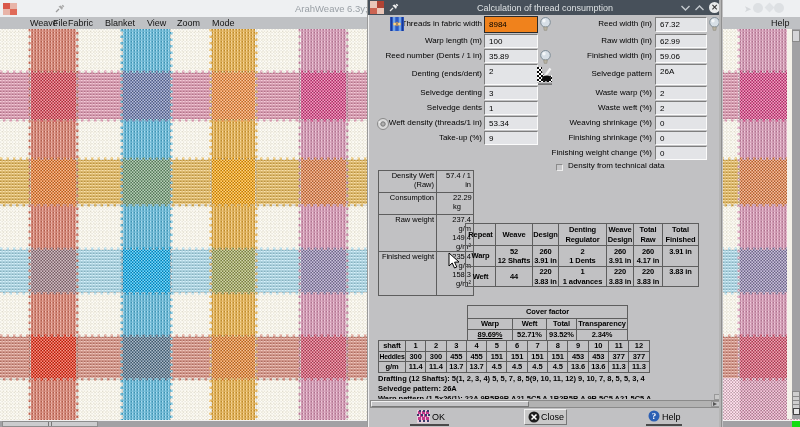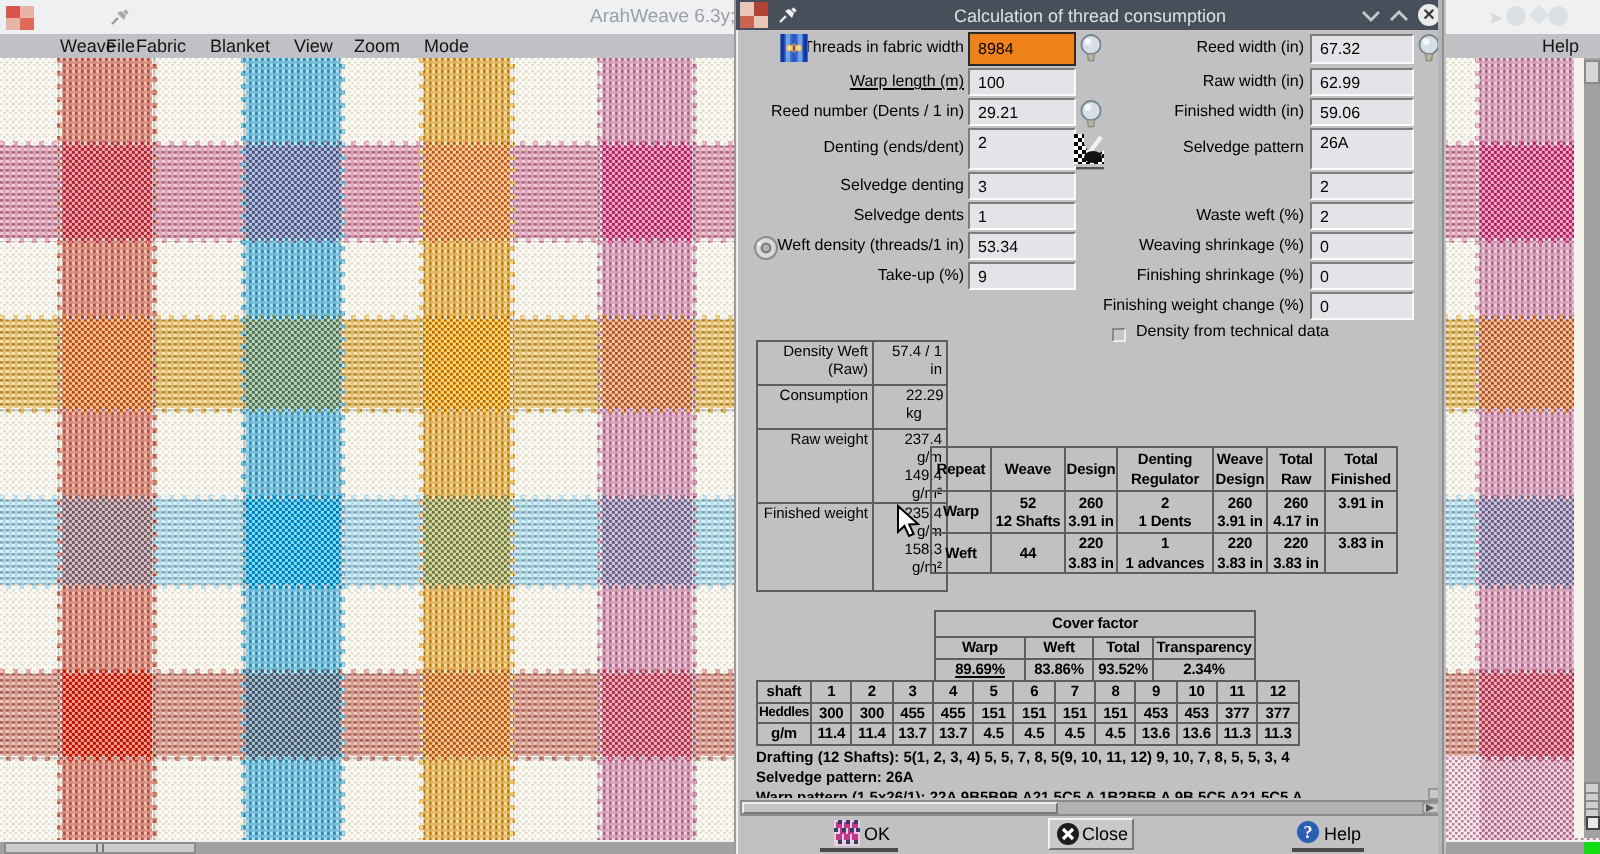--- a/index.html
+++ b/index.html
@@ -209,42 +209,43 @@
     <div style="position:absolute;left:368px;top:3px;width:354px;height:11px;text-align:center;font:9px Liberation Sans,sans-serif;color:#dde1e3;">Calculation of thread consumption</div>
     <svg style="position:absolute;left:680px;top:4px" width="11" height="8">
       <path d="M1.5 2 L5.5 6 L9.5 2" fill="none" stroke="#c3c9ce" stroke-width="1.4"></path>
     </svg>
     <svg style="position:absolute;left:694px;top:4px" width="11" height="8">
       <path d="M1.5 6 L5.5 2 L9.5 6" fill="none" stroke="#c3c9ce" stroke-width="1.4"></path>
     </svg>
     <div style="position:absolute;left:709px;top:2px;width:11px;height:11px;border-radius:50%;background:#e9ebec;color:#3a3a3a;font:bold 8px Liberation Sans,sans-serif;text-align:center;line-height:11px;">✕</div>
     <div style="position:absolute;left:282px;top:19px;width:200px;font:8px Liberation Sans,sans-serif;color:#000;text-align:right;white-space:nowrap;">Threads in fabric width</div>
     <div style="position:absolute;box-sizing:border-box;background:#e3e4e7;border-top:1px solid #7e7e7e;border-left:1px solid #7e7e7e;border-bottom:1px solid #fbfbfb;border-right:1px solid #fbfbfb;font:8px Liberation Sans,sans-serif;color:#000;padding:2px 0 0 4px;white-space:nowrap;overflow:hidden;left:484px;top:16px;width:54px;height:17px;background:#f0821c;border:1px solid #2a2a2a;padding-top:3px;">8984</div>
-    <div style="position:absolute;left:282px;top:36px;width:200px;font:8px Liberation Sans,sans-serif;color:#000;text-align:right;white-space:nowrap;text-decoration:underline;">Warp length (m)</div>
+    <div style="position:absolute;left:282px;top:36px;width:200px;font:8px Liberation Sans,sans-serif;color:#000;text-align:right;white-space:nowrap;">Warp length (m)</div>
     <div style="position:absolute;box-sizing:border-box;background:#e3e4e7;border-top:1px solid #7e7e7e;border-left:1px solid #7e7e7e;border-bottom:1px solid #fbfbfb;border-right:1px solid #fbfbfb;font:8px Liberation Sans,sans-serif;color:#000;padding:2px 0 0 4px;white-space:nowrap;overflow:hidden;left:484px;top:34px;width:54px;height:14px;">100</div>
     <div style="position:absolute;left:282px;top:51px;width:200px;font:8px Liberation Sans,sans-serif;color:#000;text-align:right;white-space:nowrap;">Reed number (Dents / 1 in)</div>
-    <div style="position:absolute;box-sizing:border-box;background:#e3e4e7;border-top:1px solid #7e7e7e;border-left:1px solid #7e7e7e;border-bottom:1px solid #fbfbfb;border-right:1px solid #fbfbfb;font:8px Liberation Sans,sans-serif;color:#000;padding:2px 0 0 4px;white-space:nowrap;overflow:hidden;left:484px;top:49px;width:54px;height:14px;">29.21</div>
+    <div style="position:absolute;box-sizing:border-box;background:#e3e4e7;border-top:1px solid #7e7e7e;border-left:1px solid #7e7e7e;border-bottom:1px solid #fbfbfb;border-right:1px solid #fbfbfb;font:8px Liberation Sans,sans-serif;color:#000;padding:2px 0 0 4px;white-space:nowrap;overflow:hidden;left:484px;top:49px;width:54px;height:14px;">35.89</div>
     <div style="position:absolute;left:282px;top:69px;width:200px;font:8px Liberation Sans,sans-serif;color:#000;text-align:right;white-space:nowrap;">Denting (ends/dent)</div>
     <div style="position:absolute;box-sizing:border-box;background:#e3e4e7;border-top:1px solid #7e7e7e;border-left:1px solid #7e7e7e;border-bottom:1px solid #fbfbfb;border-right:1px solid #fbfbfb;font:8px Liberation Sans,sans-serif;color:#000;padding:2px 0 0 4px;white-space:nowrap;overflow:hidden;left:484px;top:64px;width:54px;height:21px;">2</div>
     <div style="position:absolute;left:282px;top:88px;width:200px;font:8px Liberation Sans,sans-serif;color:#000;text-align:right;white-space:nowrap;">Selvedge denting</div>
     <div style="position:absolute;box-sizing:border-box;background:#e3e4e7;border-top:1px solid #7e7e7e;border-left:1px solid #7e7e7e;border-bottom:1px solid #fbfbfb;border-right:1px solid #fbfbfb;font:8px Liberation Sans,sans-serif;color:#000;padding:2px 0 0 4px;white-space:nowrap;overflow:hidden;left:484px;top:86px;width:54px;height:14px;">3</div>
     <div style="position:absolute;left:282px;top:103px;width:200px;font:8px Liberation Sans,sans-serif;color:#000;text-align:right;white-space:nowrap;">Selvedge dents</div>
     <div style="position:absolute;box-sizing:border-box;background:#e3e4e7;border-top:1px solid #7e7e7e;border-left:1px solid #7e7e7e;border-bottom:1px solid #fbfbfb;border-right:1px solid #fbfbfb;font:8px Liberation Sans,sans-serif;color:#000;padding:2px 0 0 4px;white-space:nowrap;overflow:hidden;left:484px;top:101px;width:54px;height:14px;">1</div>
     <div style="position:absolute;left:282px;top:118px;width:200px;font:8px Liberation Sans,sans-serif;color:#000;text-align:right;white-space:nowrap;">Weft density (threads/1 in)</div>
     <div style="position:absolute;box-sizing:border-box;background:#e3e4e7;border-top:1px solid #7e7e7e;border-left:1px solid #7e7e7e;border-bottom:1px solid #fbfbfb;border-right:1px solid #fbfbfb;font:8px Liberation Sans,sans-serif;color:#000;padding:2px 0 0 4px;white-space:nowrap;overflow:hidden;left:484px;top:116px;width:54px;height:14px;">53.34</div>
     <div style="position:absolute;left:282px;top:133px;width:200px;font:8px Liberation Sans,sans-serif;color:#000;text-align:right;white-space:nowrap;">Take-up (%)</div>
     <div style="position:absolute;box-sizing:border-box;background:#e3e4e7;border-top:1px solid #7e7e7e;border-left:1px solid #7e7e7e;border-bottom:1px solid #fbfbfb;border-right:1px solid #fbfbfb;font:8px Liberation Sans,sans-serif;color:#000;padding:2px 0 0 4px;white-space:nowrap;overflow:hidden;left:484px;top:131px;width:54px;height:14px;">9</div>
     <div style="position:absolute;left:452px;top:19px;width:200px;font:8px Liberation Sans,sans-serif;color:#000;text-align:right;white-space:nowrap;">Reed width (in)</div>
     <div style="position:absolute;box-sizing:border-box;background:#e3e4e7;border-top:1px solid #7e7e7e;border-left:1px solid #7e7e7e;border-bottom:1px solid #fbfbfb;border-right:1px solid #fbfbfb;font:8px Liberation Sans,sans-serif;color:#000;padding:2px 0 0 4px;white-space:nowrap;overflow:hidden;left:655px;top:17px;width:52px;height:15px;">67.32</div>
     <div style="position:absolute;left:452px;top:36px;width:200px;font:8px Liberation Sans,sans-serif;color:#000;text-align:right;white-space:nowrap;">Raw width (in)</div>
     <div style="position:absolute;box-sizing:border-box;background:#e3e4e7;border-top:1px solid #7e7e7e;border-left:1px solid #7e7e7e;border-bottom:1px solid #fbfbfb;border-right:1px solid #fbfbfb;font:8px Liberation Sans,sans-serif;color:#000;padding:2px 0 0 4px;white-space:nowrap;overflow:hidden;left:655px;top:34px;width:52px;height:14px;">62.99</div>
     <div style="position:absolute;left:452px;top:51px;width:200px;font:8px Liberation Sans,sans-serif;color:#000;text-align:right;white-space:nowrap;">Finished width (in)</div>
     <div style="position:absolute;box-sizing:border-box;background:#e3e4e7;border-top:1px solid #7e7e7e;border-left:1px solid #7e7e7e;border-bottom:1px solid #fbfbfb;border-right:1px solid #fbfbfb;font:8px Liberation Sans,sans-serif;color:#000;padding:2px 0 0 4px;white-space:nowrap;overflow:hidden;left:655px;top:49px;width:52px;height:14px;">59.06</div>
     <div style="position:absolute;left:452px;top:69px;width:200px;font:8px Liberation Sans,sans-serif;color:#000;text-align:right;white-space:nowrap;">Selvedge pattern</div>
     <div style="position:absolute;box-sizing:border-box;background:#e3e4e7;border-top:1px solid #7e7e7e;border-left:1px solid #7e7e7e;border-bottom:1px solid #fbfbfb;border-right:1px solid #fbfbfb;font:8px Liberation Sans,sans-serif;color:#000;padding:2px 0 0 4px;white-space:nowrap;overflow:hidden;left:655px;top:64px;width:52px;height:21px;">26A</div>
+    <div style="position:absolute;left:452px;top:88px;width:200px;font:8px Liberation Sans,sans-serif;color:#000;text-align:right;white-space:nowrap;">Waste warp (%)</div>
     <div style="position:absolute;box-sizing:border-box;background:#e3e4e7;border-top:1px solid #7e7e7e;border-left:1px solid #7e7e7e;border-bottom:1px solid #fbfbfb;border-right:1px solid #fbfbfb;font:8px Liberation Sans,sans-serif;color:#000;padding:2px 0 0 4px;white-space:nowrap;overflow:hidden;left:655px;top:86px;width:52px;height:14px;">2</div>
     <div style="position:absolute;left:452px;top:103px;width:200px;font:8px Liberation Sans,sans-serif;color:#000;text-align:right;white-space:nowrap;">Waste weft (%)</div>
     <div style="position:absolute;box-sizing:border-box;background:#e3e4e7;border-top:1px solid #7e7e7e;border-left:1px solid #7e7e7e;border-bottom:1px solid #fbfbfb;border-right:1px solid #fbfbfb;font:8px Liberation Sans,sans-serif;color:#000;padding:2px 0 0 4px;white-space:nowrap;overflow:hidden;left:655px;top:101px;width:52px;height:14px;">2</div>
     <div style="position:absolute;left:452px;top:118px;width:200px;font:8px Liberation Sans,sans-serif;color:#000;text-align:right;white-space:nowrap;">Weaving shrinkage (%)</div>
     <div style="position:absolute;box-sizing:border-box;background:#e3e4e7;border-top:1px solid #7e7e7e;border-left:1px solid #7e7e7e;border-bottom:1px solid #fbfbfb;border-right:1px solid #fbfbfb;font:8px Liberation Sans,sans-serif;color:#000;padding:2px 0 0 4px;white-space:nowrap;overflow:hidden;left:655px;top:116px;width:52px;height:14px;">0</div>
     <div style="position:absolute;left:452px;top:133px;width:200px;font:8px Liberation Sans,sans-serif;color:#000;text-align:right;white-space:nowrap;">Finishing shrinkage (%)</div>
     <div style="position:absolute;box-sizing:border-box;background:#e3e4e7;border-top:1px solid #7e7e7e;border-left:1px solid #7e7e7e;border-bottom:1px solid #fbfbfb;border-right:1px solid #fbfbfb;font:8px Liberation Sans,sans-serif;color:#000;padding:2px 0 0 4px;white-space:nowrap;overflow:hidden;left:655px;top:131px;width:52px;height:14px;">0</div>
     <div style="position:absolute;left:452px;top:148px;width:200px;font:8px Liberation Sans,sans-serif;color:#000;text-align:right;white-space:nowrap;">Finishing weight change (%)</div>
     <div style="position:absolute;box-sizing:border-box;background:#e3e4e7;border-top:1px solid #7e7e7e;border-left:1px solid #7e7e7e;border-bottom:1px solid #fbfbfb;border-right:1px solid #fbfbfb;font:8px Liberation Sans,sans-serif;color:#000;padding:2px 0 0 4px;white-space:nowrap;overflow:hidden;left:655px;top:146px;width:52px;height:14px;">0</div>
     <div style="position:absolute;left:556px;top:164px;width:7px;height:7px;background:#c7c7c9;border-top:1px solid #8a8a8a;border-left:1px solid #8a8a8a;border-bottom:1px solid #ededed;border-right:1px solid #ededed;box-sizing:border-box;"></div>
@@ -378,21 +379,21 @@
           <td colspan="4" style="border:1px solid #5e5e5e;border-bottom:none;font:bold 7.5px/9.5px Liberation Sans,sans-serif;color:#000;text-align:center;vertical-align:middle;padding:0;letter-spacing:-0.1px;">Cover factor</td>
         </tr>
 <tr style="height:11px">
           <td style="border:1px solid #5e5e5e;font:bold 7.5px/9.5px Liberation Sans,sans-serif;color:#000;text-align:center;vertical-align:middle;padding:0;letter-spacing:-0.1px;">Warp</td>
           <td style="border:1px solid #5e5e5e;font:bold 7.5px/9.5px Liberation Sans,sans-serif;color:#000;text-align:center;vertical-align:middle;padding:0;letter-spacing:-0.1px;">Weft</td>
           <td style="border:1px solid #5e5e5e;font:bold 7.5px/9.5px Liberation Sans,sans-serif;color:#000;text-align:center;vertical-align:middle;padding:0;letter-spacing:-0.1px;">Total</td>
           <td style="border:1px solid #5e5e5e;font:bold 7.5px/9.5px Liberation Sans,sans-serif;color:#000;text-align:center;vertical-align:middle;padding:0;letter-spacing:-0.1px;">Transparency</td>
         </tr>
 <tr style="height:11px">
           <td style="border:1px solid #5e5e5e;font:bold 7.5px/9.5px Liberation Sans,sans-serif;color:#000;text-align:center;vertical-align:middle;padding:0;letter-spacing:-0.1px;text-decoration:underline;">89.69%</td>
-          <td style="border:1px solid #5e5e5e;font:bold 7.5px/9.5px Liberation Sans,sans-serif;color:#000;text-align:center;vertical-align:middle;padding:0;letter-spacing:-0.1px;">83.86%</td>
+          <td style="border:1px solid #5e5e5e;font:bold 7.5px/9.5px Liberation Sans,sans-serif;color:#000;text-align:center;vertical-align:middle;padding:0;letter-spacing:-0.1px;">52.71%</td>
           <td style="border:1px solid #5e5e5e;font:bold 7.5px/9.5px Liberation Sans,sans-serif;color:#000;text-align:center;vertical-align:middle;padding:0;letter-spacing:-0.1px;">93.52%</td>
           <td style="border:1px solid #5e5e5e;font:bold 7.5px/9.5px Liberation Sans,sans-serif;color:#000;text-align:center;vertical-align:middle;padding:0;letter-spacing:-0.1px;">2.34%</td>
         </tr>
 </tbody>
     </table>
 <table style="position:absolute;left:378px;top:340px;border-collapse:collapse;table-layout:fixed;width:271px;">
 <colgroup>
         <col style="width:27px">
         <col style="width:20.3px">
         <col style="width:20.3px">

